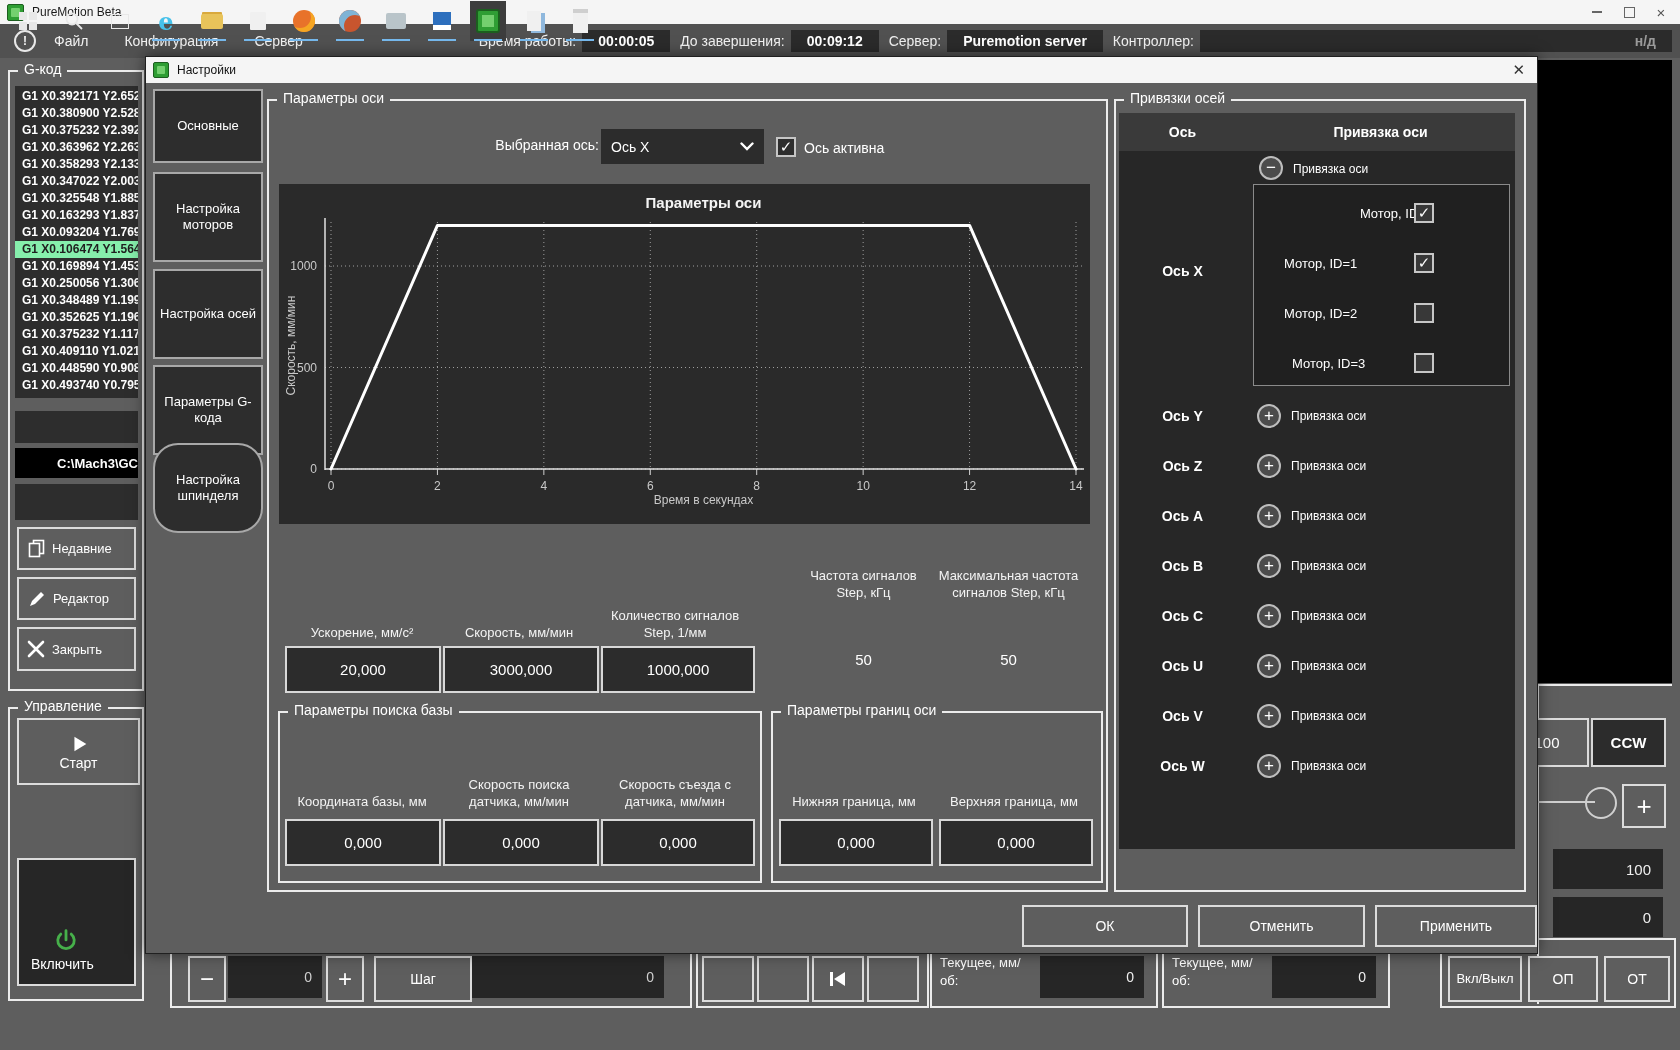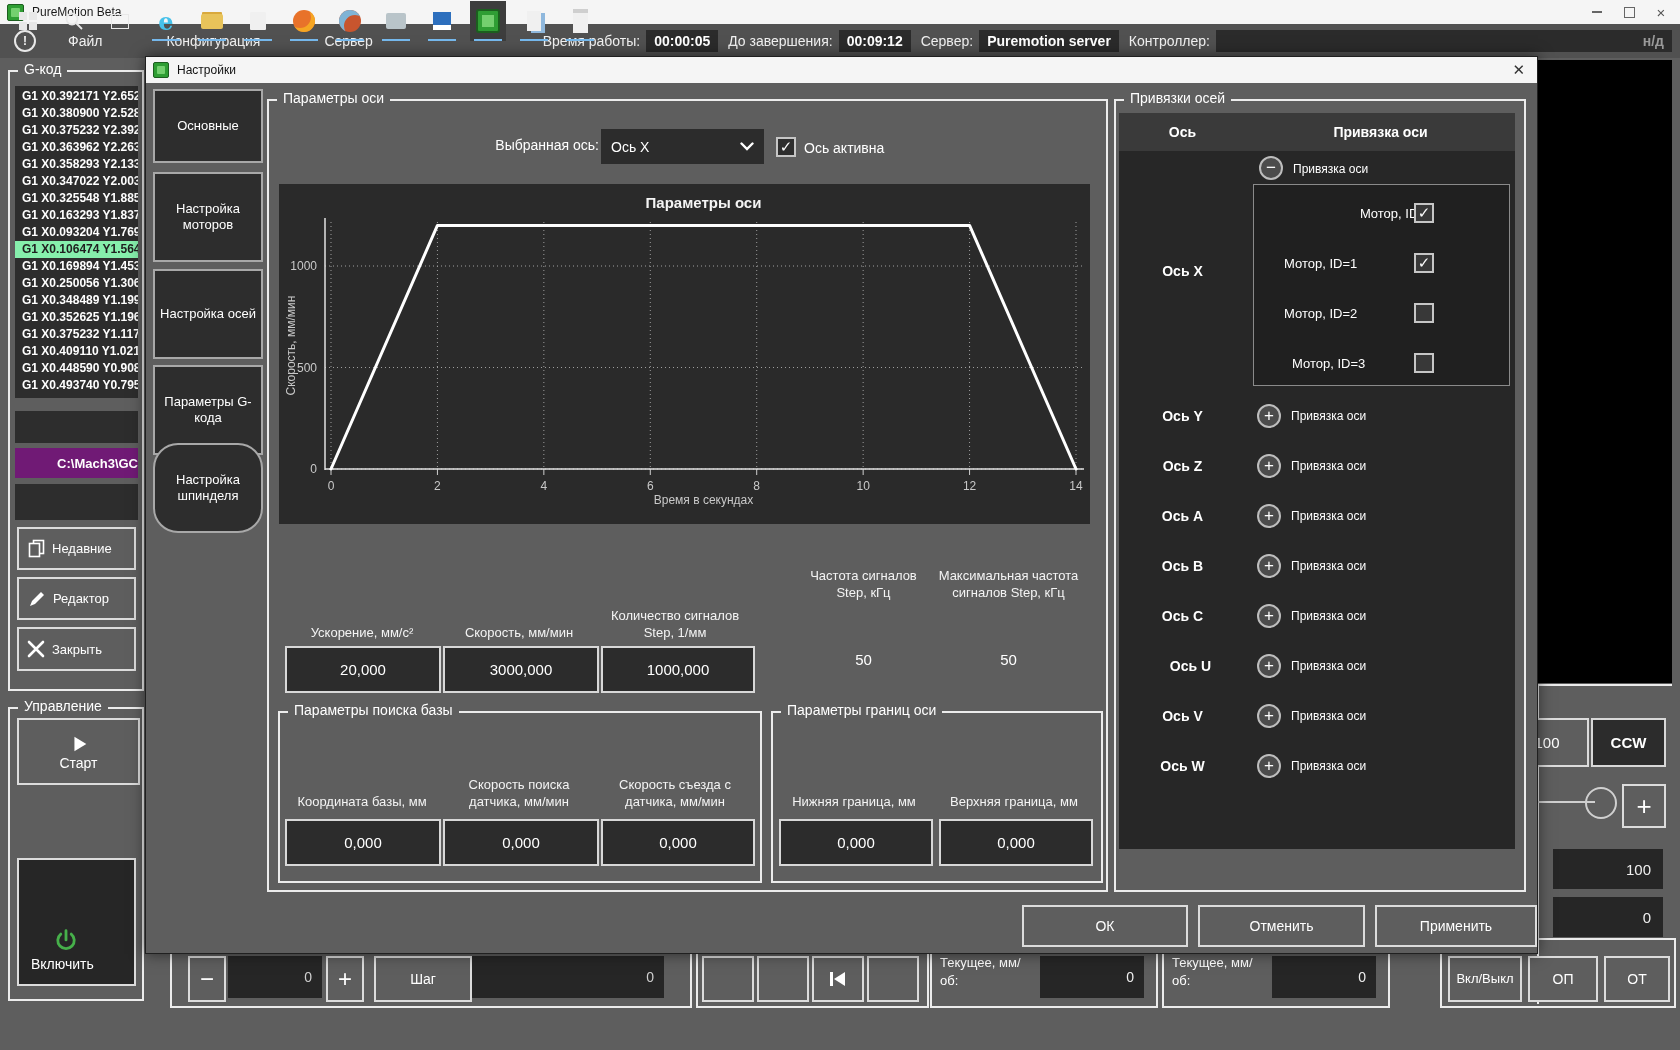--- a/index.html
+++ b/index.html
@@ -6,25 +6,25 @@
   #app{position:relative;width:1680px;height:1050px;overflow:hidden;background:#5e5e5e;
        font-family:"Liberation Sans",sans-serif;color:#fff;-webkit-font-smoothing:antialiased}
   .abs{position:absolute}
   .flexc{display:flex;align-items:center;justify-content:center}
   
   .titlebar{left:0;top:0;width:1680px;height:24px;background:#f5f5f5;color:#1b1b1b;font-size:12px;display:flex;align-items:center}
   .applogo{width:15px;height:15px;background:#2f9e34;border:1px solid #1c5f1f;border-radius:2px;margin:0 8px 0 7px;position:relative}
   .applogo:after{content:"";position:absolute;left:3px;top:3px;right:3px;bottom:3px;background:#74d06f;border-radius:1px}
   .winbtn{width:26px;height:18px;display:flex;align-items:center;justify-content:center;color:#555;margin-left:6px}
   .menubar{left:0;top:24px;width:1680px;height:34px;background:#515151;display:flex;align-items:center;font-size:14px;color:#f2f2f2}
-  .menuitem{padding:0 32px}
+  .menuitem{padding:0 18px}
   .infoicon{width:18px;height:18px;border:2px solid #e8e8e8;border-radius:50%;margin-left:14px;font-size:12px;font-weight:bold;display:flex;align-items:center;justify-content:center}
   .topinfo{display:flex;align-items:center;margin-left:auto;font-size:14px}
   .topinfo .lbl{margin:0 6px 0 10px;white-space:nowrap}
-  .topval{background:#2b2b2b;color:#fff;padding:3px 8px;font-weight:bold;white-space:nowrap}
+  .topval{background:#2b2b2b;color:#fff;padding:3px 16px;font-weight:bold;white-space:nowrap}
   
   .group{border:2px solid #ececec}
   .glabel{position:absolute;top:-11px;left:8px;background:#5e5e5e;padding:0 6px;font-size:14px;color:#fff;white-space:nowrap}
   
   .dfield{background:#2c2c2c;border:2px solid #d8d8d8;color:#fff;font-size:15px}
   .plainfield{background:#262626;color:#efefef}
   .btn{background:#5e5e5e;border:2px solid #dcdcdc;color:#fff}
   .gcode-list{background:#2d2d2d;font-size:12px;font-weight:bold;line-height:17px;overflow:hidden;padding-top:2px}
   .gcode-line{padding-left:7px;white-space:nowrap}
   .gcode-line.sel{background:#86efac;color:#1f1f1f}
@@ -177,21 +177,21 @@
       <div class="gcode-line">G1 X0.169894 Y1.453</div>
       <div class="gcode-line">G1 X0.250056 Y1.306</div>
       <div class="gcode-line">G1 X0.348489 Y1.199</div>
       <div class="gcode-line">G1 X0.352625 Y1.196</div>
       <div class="gcode-line">G1 X0.375232 Y1.117</div>
       <div class="gcode-line">G1 X0.409110 Y1.021</div>
       <div class="gcode-line">G1 X0.448590 Y0.908</div>
       <div class="gcode-line">G1 X0.493740 Y0.795</div>
     </div>
   <div class="abs" style="left:15px;top:411px;width:123px;height:32px;background:#2d2d2d"></div>
-  <div class="abs" style="left:15px;top:448px;width:123px;height:30px;background:#701a75;display:flex;align-items:center;justify-content:flex-end;font-size:13px;font-weight:bold;overflow:hidden;white-space:nowrap">
+  <div class="abs" style="left:15px;top:448px;width:123px;height:30px;background:#000000;display:flex;align-items:center;justify-content:flex-end;font-size:13px;font-weight:bold;overflow:hidden;white-space:nowrap">
     <span>C:\Mach3\GC</span>
   </div>
   <div class="abs" style="left:15px;top:484px;width:123px;height:36px;background:#2d2d2d"></div>
 
   <div class="abs btn" style="left:17px;top:527px;width:119px;height:43px;display:flex;align-items:center;padding-left:9px;box-sizing:border-box;font-size:13px">
     <svg width="17" height="19" viewBox="0 0 17 19" style="margin-right:7px">
         <rect x="5.5" y="1.5" width="10" height="13" fill="none" stroke="#fff" stroke-width="1.6"></rect>
         <rect x="1.5" y="4.5" width="10" height="13" fill="#5e5e5e" stroke="#fff" stroke-width="1.6"></rect>
       </svg>
     <span>Недавние</span>
@@ -416,21 +416,21 @@
             <span class="axisrow-label" style="position: absolute; left: 0px; top: 0px; width: 127px; height: 50px; display: flex; align-items: center; justify-content: center;">Ось B</span>
             <span class="circle-btn" style="position: absolute; left: 138px; top: 13px;">+</span>
             <span style="position: absolute; left: 172px; top: 18px; font-size: 12px;">Привязка оси</span>
           </div>
           <div style="position: relative; width: 100%; height: 50px;">
             <span class="axisrow-label" style="position: absolute; left: 0px; top: 0px; width: 127px; height: 50px; display: flex; align-items: center; justify-content: center;">Ось C</span>
             <span class="circle-btn" style="position: absolute; left: 138px; top: 13px;">+</span>
             <span style="position: absolute; left: 172px; top: 18px; font-size: 12px;">Привязка оси</span>
           </div>
           <div style="position: relative; width: 100%; height: 50px;">
-            <span class="axisrow-label" style="position: absolute; left: 0px; top: 0px; width: 127px; height: 50px; display: flex; align-items: center; justify-content: center; margin-left: 8px;">Ось U</span>
+            <span class="axisrow-label" style="position: absolute; left: 0px; top: 0px; width: 127px; height: 50px; display: flex; align-items: center; justify-content: center;">Ось U</span>
             <span class="circle-btn" style="position: absolute; left: 138px; top: 13px;">+</span>
             <span style="position: absolute; left: 172px; top: 18px; font-size: 12px;">Привязка оси</span>
           </div>
           <div style="position: relative; width: 100%; height: 50px;">
             <span class="axisrow-label" style="position: absolute; left: 0px; top: 0px; width: 127px; height: 50px; display: flex; align-items: center; justify-content: center;">Ось V</span>
             <span class="circle-btn" style="position: absolute; left: 138px; top: 13px;">+</span>
             <span style="position: absolute; left: 172px; top: 18px; font-size: 12px;">Привязка оси</span>
           </div>
           <div style="position: relative; width: 100%; height: 50px;">
             <span class="axisrow-label" style="position: absolute; left: 0px; top: 0px; width: 127px; height: 50px; display: flex; align-items: center; justify-content: center;">Ось W</span>

